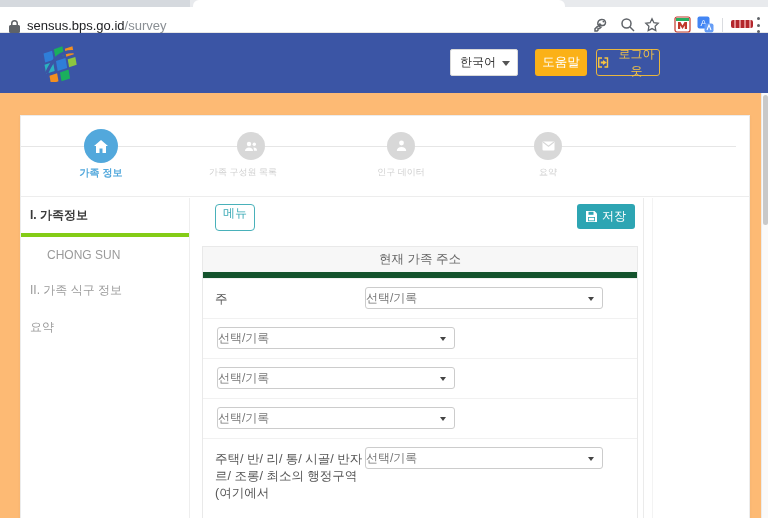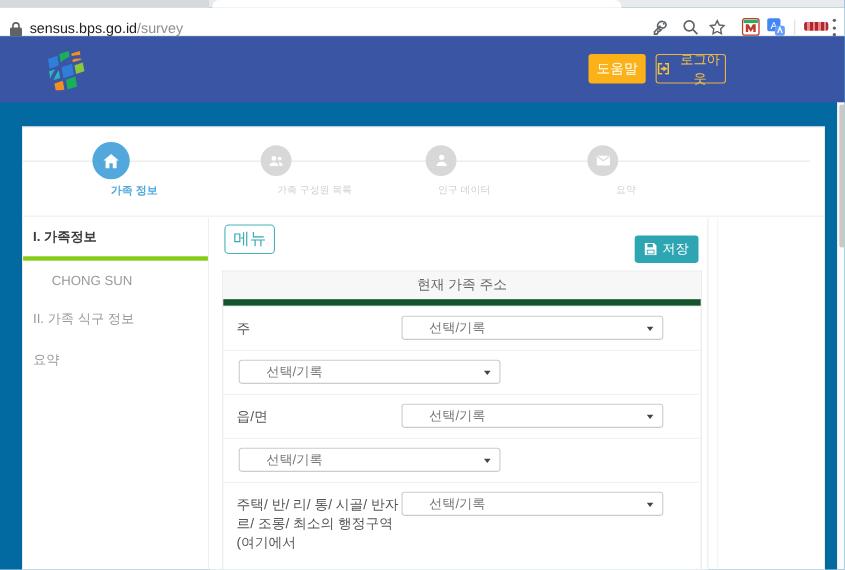--- a/index.html
+++ b/index.html
@@ -1,18 +1,18 @@
 <!DOCTYPE html>
 <html><head>
 <meta charset="utf-8">
 <style>
   * { margin:0; padding:0; box-sizing:border-box; }
   html,body { width:768px; height:518px; overflow:hidden; }
   body { font-family:"Liberation Sans","DejaVu Sans",sans-serif; background:#fff; }
-  #screen { position:relative; width:768px; height:518px; background:#0369a1; overflow:hidden; }
+  #screen { position:relative; width:768px; height:518px; background:#fdba74; overflow:hidden; }
 
   
   .tabstrip { position:absolute; left:0; top:0; width:768px; height:7px; background:#e8eaed; }
   .tab-inactive { position:absolute; left:0; top:0; width:190px; height:7px; background:#d5d9de; }
   .tab-active { position:absolute; left:193px; top:0; width:372px; height:7px; background:#fff; border-radius:6px 6px 0 0; }
   .toolbar { position:absolute; left:0; top:7px; width:768px; height:26px; background:#fff; border-bottom:1px solid #e6e6e6; display:flex; align-items:center; }
   .lock { position:absolute; left:9px; top:13px; }
   .urltext { position:absolute; left:27px; top:11px; font-size:13px; color:#202124; }
   .urltext .path { color:#8a8f94; }
   .tb-ico { position:absolute; top:10px; width:16px; height:16px; }
@@ -32,44 +32,44 @@
 
   
   .card { position:absolute; left:20px; top:115px; width:730px; height:410px; background:#fff; border:1px solid #ececec; box-shadow:0 1px 3px rgba(0,0,0,.05); }
 
   
   .stepper { position:absolute; left:0; top:0; width:728px; height:81px; border-bottom:1px solid #ededed; }
   .connector { position:absolute; left:0; top:30px; width:715px; height:1px; background:#e6e6e6; }
   .step-circle { position:absolute; border-radius:50%; display:flex; align-items:center; justify-content:center; }
   .step-circle.active { width:34px; height:34px; background:#52a8dc; top:13px; }
   .step-circle.idle { width:28px; height:28px; background:#d8d8d8; top:16px; }
-  .step-label { position:absolute; top:50px; text-align:center; white-space:nowrap; transform:translateX(-50%);margin-left:21px; }
+  .step-label { position:absolute; top:50px; text-align:center; white-space:nowrap; transform:translateX(-50%); }
   .step-label.active { color:#52a8dc; font-size:10px; font-weight:bold; }
   .step-label.idle { color:#cfcfcf; font-size:9px; }
 
   
   .sidebar { position:absolute; left:0; top:82px; width:169px; height:327px; border-right:1px solid #eeeeee; }
   .side-item { padding:9px 0 9px 9px; font-size:12px; color:#9a9a9a; cursor:pointer; }
   .side-item.active { color:#3a3a3a; font-weight:bold; border-bottom:4px solid #84cc16; }
   .side-item.indent { padding-left:26px; }
   .side-item + .side-item { margin-top:2px; }
 
   
   .maincol { position:absolute; left:170px; top:82px; width:453px; height:328px; background:#fff; border-right:1px solid #ebebeb; }
   .maincol-shadow { position:absolute; left:631px; top:82px; width:1px; height:328px; background:#f3f3f3; }
 
-  .menu-btn { position:absolute; left:13px; top:6px; min-width:35px; height:27px; background:#fff; border:1px solid #49b1ba; border-radius:4px; color:#39a9b5; font-size:15px; display:flex; align-items:center; justify-content:center; padding:0 7px; }
-  .save-btn { position:absolute; right:8px; top:16px; height:25px; background:#2da5b3; border:none; border-radius:3px; color:#fff; font-size:12px; display:flex; align-items:center; justify-content:center; gap:5px; padding:0 9px; }
+  .menu-btn { position:absolute; left:24px; top:6px; min-width:35px; height:27px; background:#fff; border:1px solid #49b1ba; border-radius:4px; color:#39a9b5; font-size:12px; display:flex; align-items:flex-start; justify-content:center; padding:0 7px; }
+  .save-btn { position:absolute; right:8px; top:6px; height:25px; background:#2da5b3; border:none; border-radius:3px; color:#fff; font-size:12px; display:flex; align-items:center; justify-content:center; gap:5px; padding:0 9px; }
 
   .panel { position:absolute; left:11px; top:48px; width:436px; height:281px; border:1px solid #e9e9e9; border-bottom:none; }
   .panel-header { height:31px; background:#f7f7f7; border-bottom:6px solid #14532d; display:flex; align-items:center; justify-content:center; font-size:12.5px; color:#666; }
   .instruction { padding:13px 0 12px 12px; font-size:13px; color:#454545; }
   .frow { position:relative; border-top:1px solid #f1f1f1; min-height:40px; padding:8px 0 6px 12px; display:flex; }
   .frow-label { width:148px; font-size:12.5px; color:#555; line-height:1.35; padding-top:4px; flex-shrink:0; }
-  .fselect { position:relative; width:238px; height:22px; border:1px solid #cccccc; border-radius:3px; background:#fff; font-size:12px; color:#777; display:flex; align-items:center; padding-left:24px; align-self:flex-start; margin-left:2px; }
+  .fselect { position:relative; width:238px; height:22px; border:1px solid #cccccc; border-radius:3px; background:#fff; font-size:12px; color:#777; display:flex; align-items:center; padding-left:0; align-self:flex-start; margin-left:2px; }
   .fcaret { position:absolute; right:8px; top:9px; width:0; height:0; border-left:3.5px solid transparent; border-right:3.5px solid transparent; border-top:4.5px solid #444; }
 
   
   .scroll-track { position:absolute; left:761px; top:93px; width:7px; height:425px; background:#fafafa; border-left:1px solid #ebebeb; }
   .scroll-thumb { position:absolute; left:1px; top:2px; width:5px; height:130px; background:#c9c9c9; border-radius:3px; }
 
   svg { display:block; }
 </style>
 </head>
 <body>
@@ -139,20 +139,24 @@
           <rect x="5" y="15" width="9" height="9" fill="#2bb3c0" transform="skewX(-8)"></rect>
           <rect x="17" y="15" width="10" height="10" fill="#2f7ed8" transform="skewX(-8)"></rect>
           <rect x="29" y="17" width="8" height="8" fill="#8cc63f" transform="skewX(-8)"></rect>
           <rect x="8" y="27" width="8" height="8" fill="#f28f20" transform="skewX(-8)"></rect>
           <rect x="19" y="27" width="9" height="9" fill="#1aaf5d" transform="skewX(-8)"></rect>
           <path d="M2 24 Q 20 2 40 14" stroke="#3b55a5" stroke-width="3.2" fill="none"></path>
         </g>
       </svg>
     </span>
 
+    <div class="lang-select">
+      <span>한국어</span>
+      <span class="lang-caret"></span>
+    </div>
     <button class="help-btn">
         <span>도움말</span>
       </button>
     <button class="logout-btn">
       <span>
         <svg width="12" height="11" viewBox="0 0 12 11">
             <path fill="none" stroke="#f6c443" stroke-width="1.4" d="M5 1H1.7v9H5"></path>
             <path fill="#f6c443" d="M6 3v1.6H3.8v1.8H6V8l3.8-2.5z"></path>
             <path fill="none" stroke="#f6c443" stroke-width="1.4" d="M7.5 1h3v9h-3"></path>
           </svg>
@@ -178,21 +182,21 @@
       <div class="step-circle idle" style="left:216px;">
         <span>
           <svg width="14" height="11" viewBox="0 0 14 11">
               <circle cx="5" cy="3" r="2.2" fill="#fff"></circle>
               <path d="M1 10c0-2.3 1.8-3.6 4-3.6S9 7.7 9 10z" fill="#fff"></path>
               <circle cx="10.3" cy="3.2" r="1.7" fill="#fff"></circle>
               <path d="M9.5 6.6c2-.2 3.5 1 3.5 3.1h-3z" fill="#fff"></path>
             </svg>
         </span>
       </div>
-      <div class="step-label idle" style="left:244px;">가족 구성원 목록</div>
+      <div class="step-label idle" style="left:222px;">가족 구성원 목록</div>
 
       <div class="step-circle idle" style="left:366px;">
         <span>
           <svg width="11" height="12" viewBox="0 0 11 12">
               <circle cx="5.5" cy="3" r="2.4" fill="#fff"></circle>
               <path d="M0.8 11c0-2.6 2-4 4.7-4s4.7 1.4 4.7 4z" fill="#fff"></path>
             </svg>
         </span>
       </div>
       <div class="step-label idle" style="left:380px;">인구 데이터</div>
@@ -243,21 +247,20 @@
         </div>
 
         <div class="frow">
           <div class="fselect">
             <span>선택/기록</span>
             <span class="fcaret"></span>
           </div>
         </div>
 
         <div class="frow">
-          <div class="frow-label">읍/면</div>
           <div class="fselect">
             <span>선택/기록</span>
             <span class="fcaret"></span>
           </div>
         </div>
 
         <div class="frow">
           <div class="fselect">
             <span>선택/기록</span>
             <span class="fcaret"></span>

